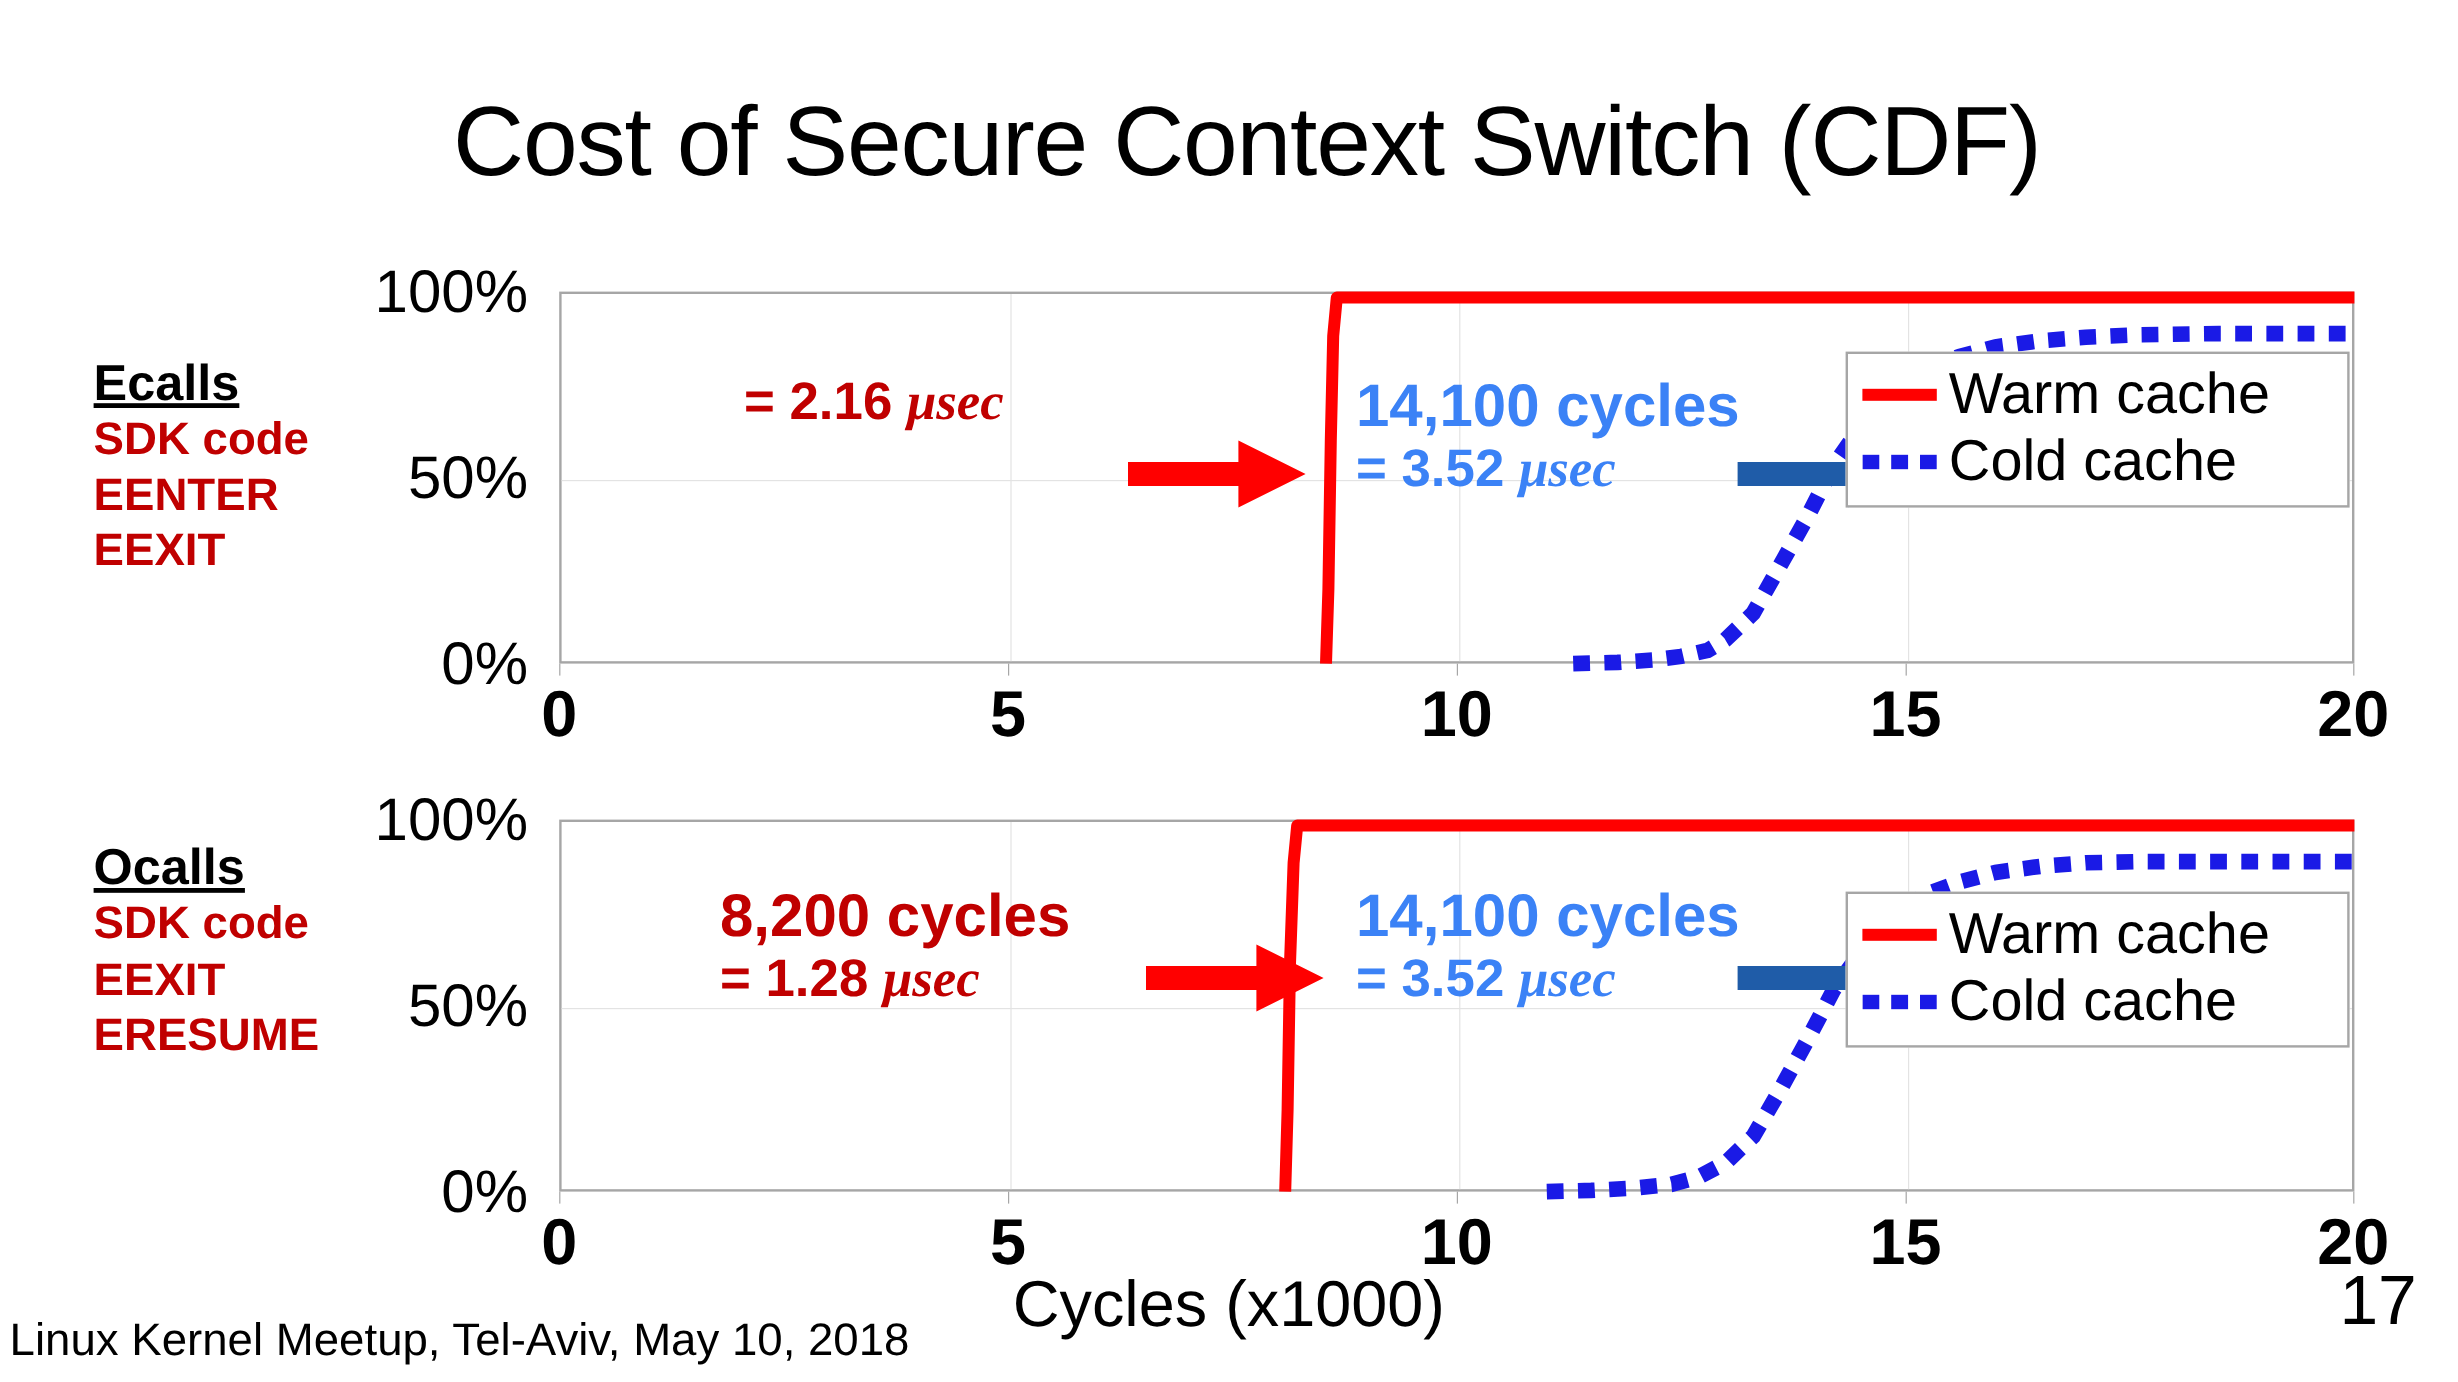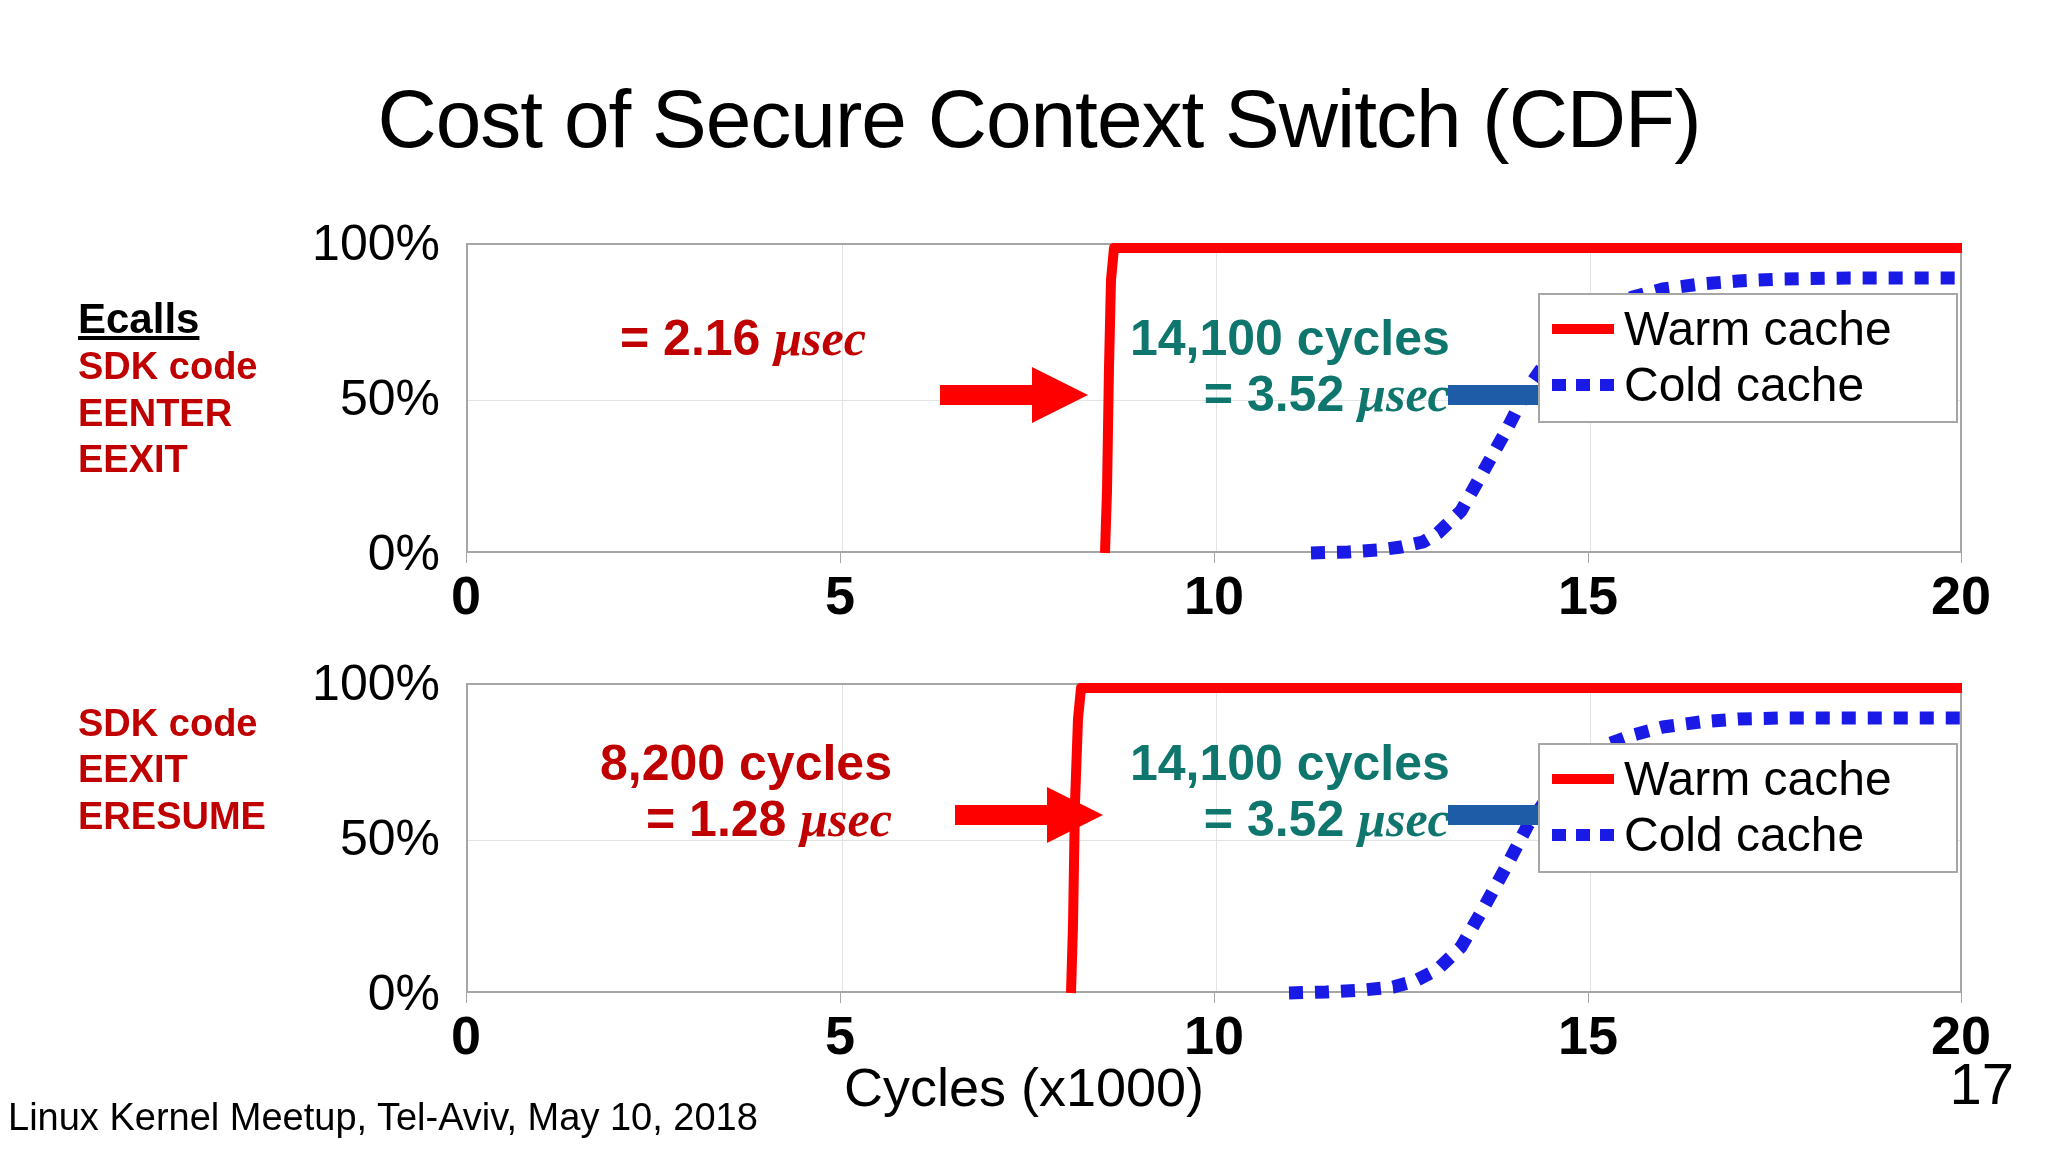--- a/index.html
+++ b/index.html
@@ -135,24 +135,24 @@
   }
 
   
   .annot {
     position: absolute;
     line-height: 1.12;
     white-space: nowrap;
     font-weight: bold;
   }
   .annot .l1 { font-size: 50px; }
-  .annot .l2 { font-size: 50px; text-align: right; }
+  .annot .l2 { font-size: 44px; }
   .annot .mu { font-style: italic; font-family: "Liberation Serif", serif; font-weight: bold; }
   .annot.red  { color: #C00000; }
-  .annot.blue { color: #0f766e; }
+  .annot.blue { color: #3b82f6; }
 
   .annot.a-red  { left: 620px; top: 110px; }
   .annot.a-blue { left: 1130px; top: 110px; }
 
   svg.arrow {
     position: absolute;
     overflow: visible;
   }
   svg.arrow.red-arrow  { left: 940px; top: 165px; width: 150px; height: 60px; }
   svg.arrow.blue-arrow { left: 1448px; top: 165px; width: 150px; height: 60px; }
@@ -227,20 +227,21 @@
 <div class="slide-title">Cost of Secure Context Switch (CDF)</div>
 
 <div class="side-block ecalls">
   <div><span class="side-heading">Ecalls</span></div>
   <div class="side-line">SDK code</div>
   <div class="side-line">EENTER</div>
   <div class="side-line">EEXIT</div>
 </div>
 
 <div class="side-block ocalls">
+  <div><span class="side-heading">Ocalls</span></div>
   <div class="side-line">SDK code</div>
   <div class="side-line">EEXIT</div>
   <div class="side-line">ERESUME</div>
 </div>
 
 <div class="chart-block chart1">
 
   <div class="ylabel y100">100%</div>
   <div class="ylabel y50">50%</div>
   <div class="ylabel y0">0%</div>

